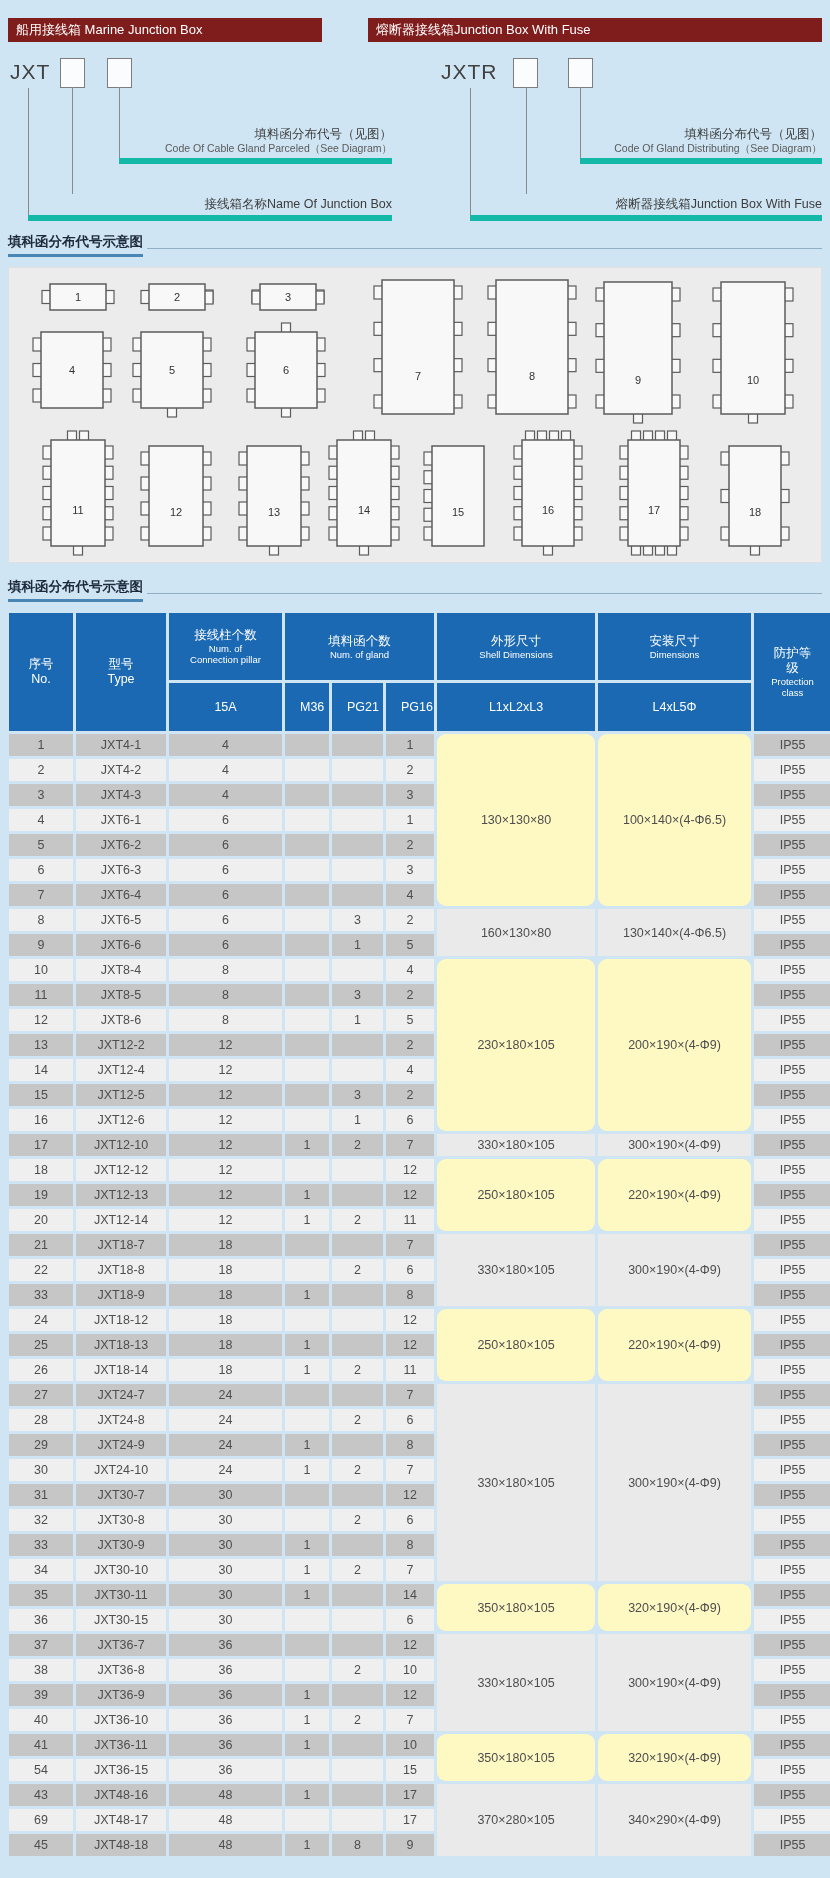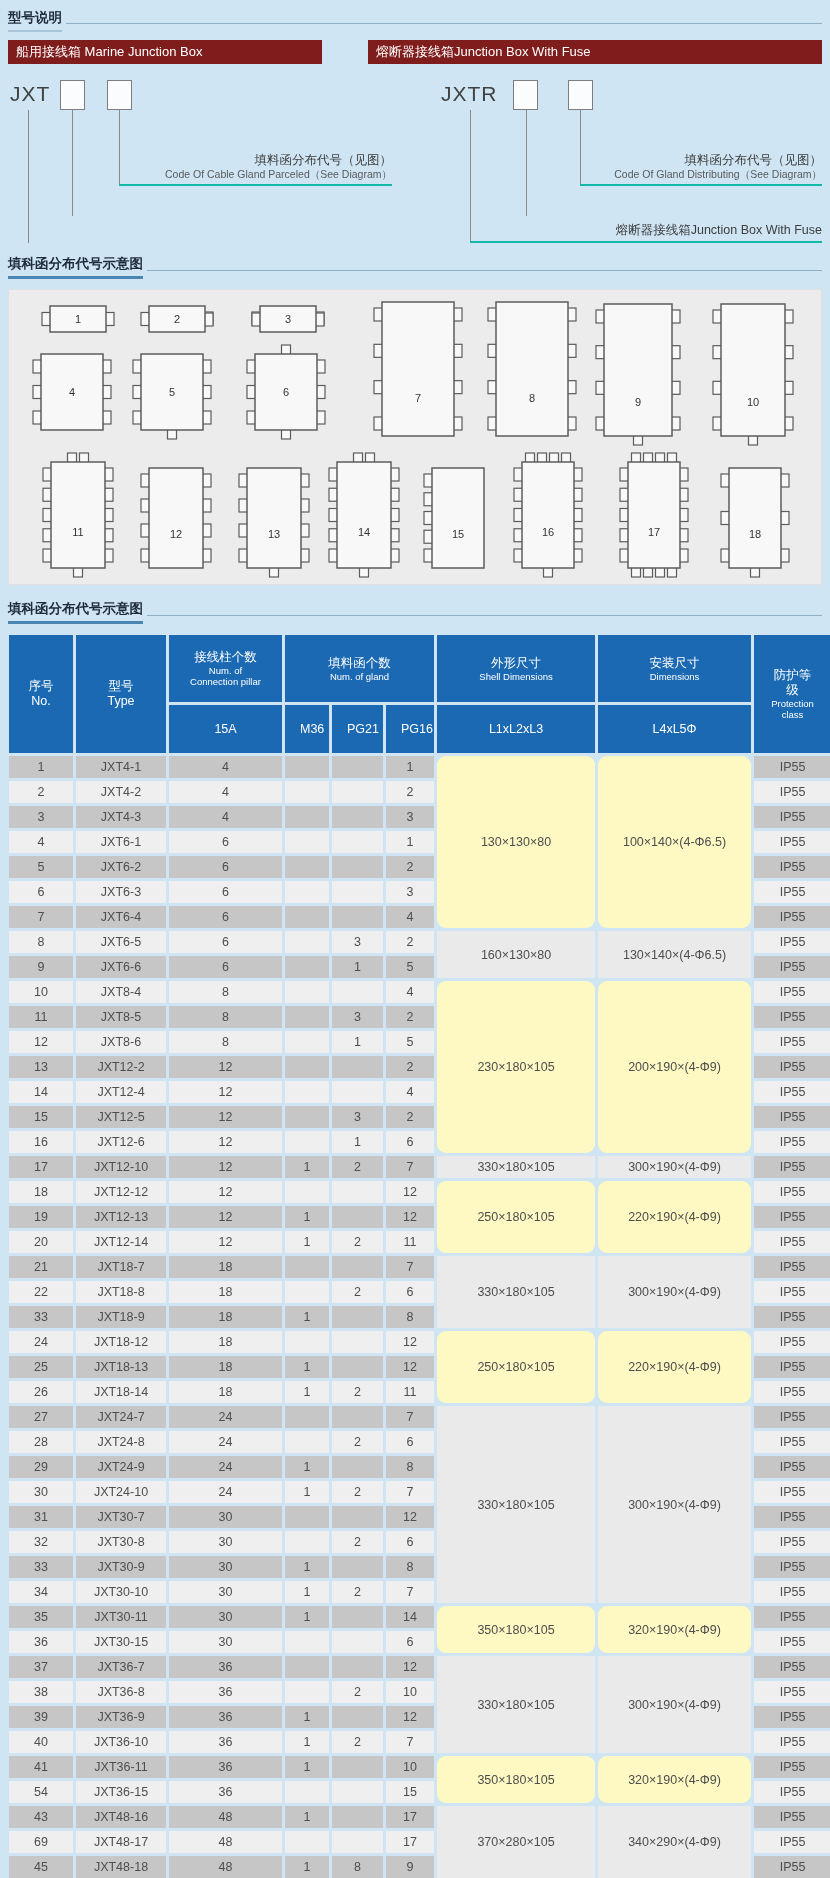--- a/index.html
+++ b/index.html
@@ -25,21 +25,21 @@
   .cbox{position:absolute;top:40px;width:23px;height:28px;background:#fafcfd;border:1px solid #7d7d7d;}
   .mb0 .cb1{left:52px}.mb0 .cb2{left:99px}
   .mb1 .cb1{left:145px}.mb1 .cb2{left:200px}
   .vl{position:absolute;width:1px;background:#8a8a8a;}
   .mb0 .vl1{left:111px;top:69px;height:77px}
   .mb0 .vl2{left:64px;top:69px;height:107px}
   .mb0 .vl3{left:20px;top:70px;height:133px}
   .mb1 .vl1{left:212px;top:69px;height:77px}
   .mb1 .vl2{left:158px;top:69px;height:107px}
   .mb1 .vl3{left:102px;top:70px;height:133px}
-  .lbl{position:absolute;right:0;border-bottom:2px solid #14b8a6;box-sizing:border-box;display:flex;flex-direction:column;justify-content:flex-end;align-items:flex-end;text-align:right;padding-bottom:3px;}
+  .lbl{position:absolute;right:0;border-bottom:6px solid #14b8a6;box-sizing:border-box;display:flex;flex-direction:column;justify-content:flex-end;align-items:flex-end;text-align:right;padding-bottom:3px;}
   .lbl .zh{font-size:12.5px;color:#3c3c3c;line-height:16px;}
   .lbl .en{font-size:10.5px;color:#5a5a5a;line-height:13px;}
   .mb0 .lbl1{left:111px;top:102px;height:44px}
   .mb0 .lbl2{left:64px;top:149px;height:27px}
   .mb0 .lbl3{left:20px;top:176px;height:27px}
   .mb1 .lbl1{left:212px;top:102px;height:44px}
   .mb1 .lbl2{left:158px;top:149px;height:27px}
   .mb1 .lbl3{left:102px;top:176px;height:27px}
 
   
@@ -56,38 +56,37 @@
   td.odd{background:#c6c6c6;}
   td.even{background:#efefef;}
   td.dimdark{background:#fef9c3;border-radius:9px;}
   td.dimlight{background:#eaeaea;}
 </style>
 </head>
 <body>
 
 <div class="page">
 
-  <div class="sec-title plain">
-    <span class="txt">型号说明</span>
-    <span class="hline"></span>
-  </div>
 
   <div class="model-area">
 
     <div class="mblock mb0">
       <div class="band">船用接线箱 Marine Junction Box</div>
       <div class="code">JXT</div>
       <div class="cbox cb1"></div>
       <div class="cbox cb2"></div>
       <div class="vl vl1"></div>
       <div class="vl vl2"></div>
       <div class="vl vl3"></div>
       <div class="lbl lbl1">
         <span class="zh">填料函分布代号（见图）</span>
         <span class="en">Code Of Cable Gland Parceled（See Diagram）</span>
+      </div>
+      <div class="lbl lbl3">
+        <span class="zh">接线箱名称Name Of Junction Box</span>
       </div>
     </div>
 
     <div class="mblock mb1">
       <div class="band">熔断器接线箱Junction Box With Fuse</div>
       <div class="code">JXTR</div>
       <div class="cbox cb1"></div>
       <div class="cbox cb2"></div>
       <div class="vl vl1"></div>
       <div class="vl vl2"></div>

